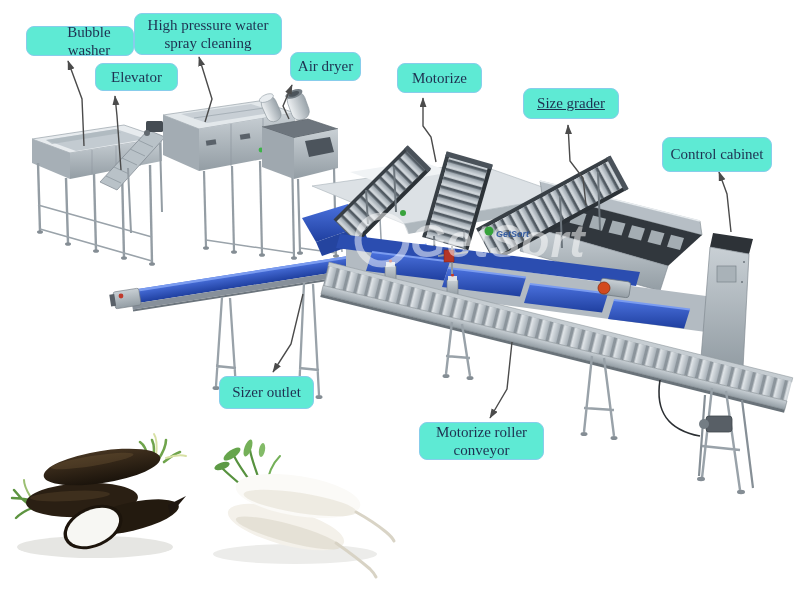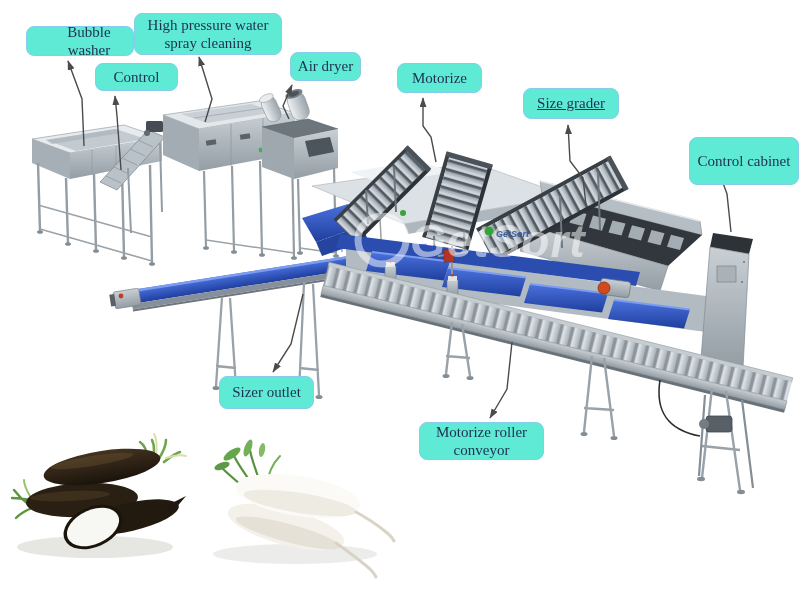--- a/index.html
+++ b/index.html
@@ -328,20 +328,20 @@
     <polyline points="436,162 431,137 423,126 423,98" marker-end="url(#arr)"></polyline>
     <polyline points="586,205 583,178 570,161 568,125" marker-end="url(#arr)"></polyline>
     <polyline points="731,232 727,194 719,172" marker-end="url(#arr)"></polyline>
     <polyline points="303,294 291,344 273,372" marker-end="url(#arr)"></polyline>
     <polyline points="512,342 507,389 490,418" marker-end="url(#arr)"></polyline>
   </g>
 </svg>
 
   <div class="lbl" style="left:26px;top:26px;width:108px;height:30px;padding-left:21px;">Bubble washer</div>
   <div class="lbl" style="left:134px;top:13px;width:148px;height:42px;">High pressure water spray cleaning</div>
-  <div class="lbl" style="left:95px;top:63px;width:83px;height:28px;">Control</div>
+  <div class="lbl" style="left:95px;top:63px;width:83px;height:28px;">Elevator</div>
   <div class="lbl" style="left:290px;top:52px;width:71px;height:29px;">Air dryer</div>
   <div class="lbl" style="left:397px;top:63px;width:85px;height:30px;">Motorize</div>
   <div class="lbl" style="left:523px;top:88px;width:96px;height:31px;text-decoration:underline;">Size grader</div>
-  <div class="lbl" style="left:662px;top:137px;width:110px;height:48px;margin-left:27px;">Control cabinet</div>
+  <div class="lbl" style="left:662px;top:137px;width:110px;height:35px;">Control cabinet</div>
   <div class="lbl" style="left:419px;top:422px;width:125px;height:38px;">Motorize roller conveyor</div>
   <div class="lbl" style="left:219px;top:376px;width:95px;height:33px;">Sizer outlet</div>
 </div>
 
 </body></html>

